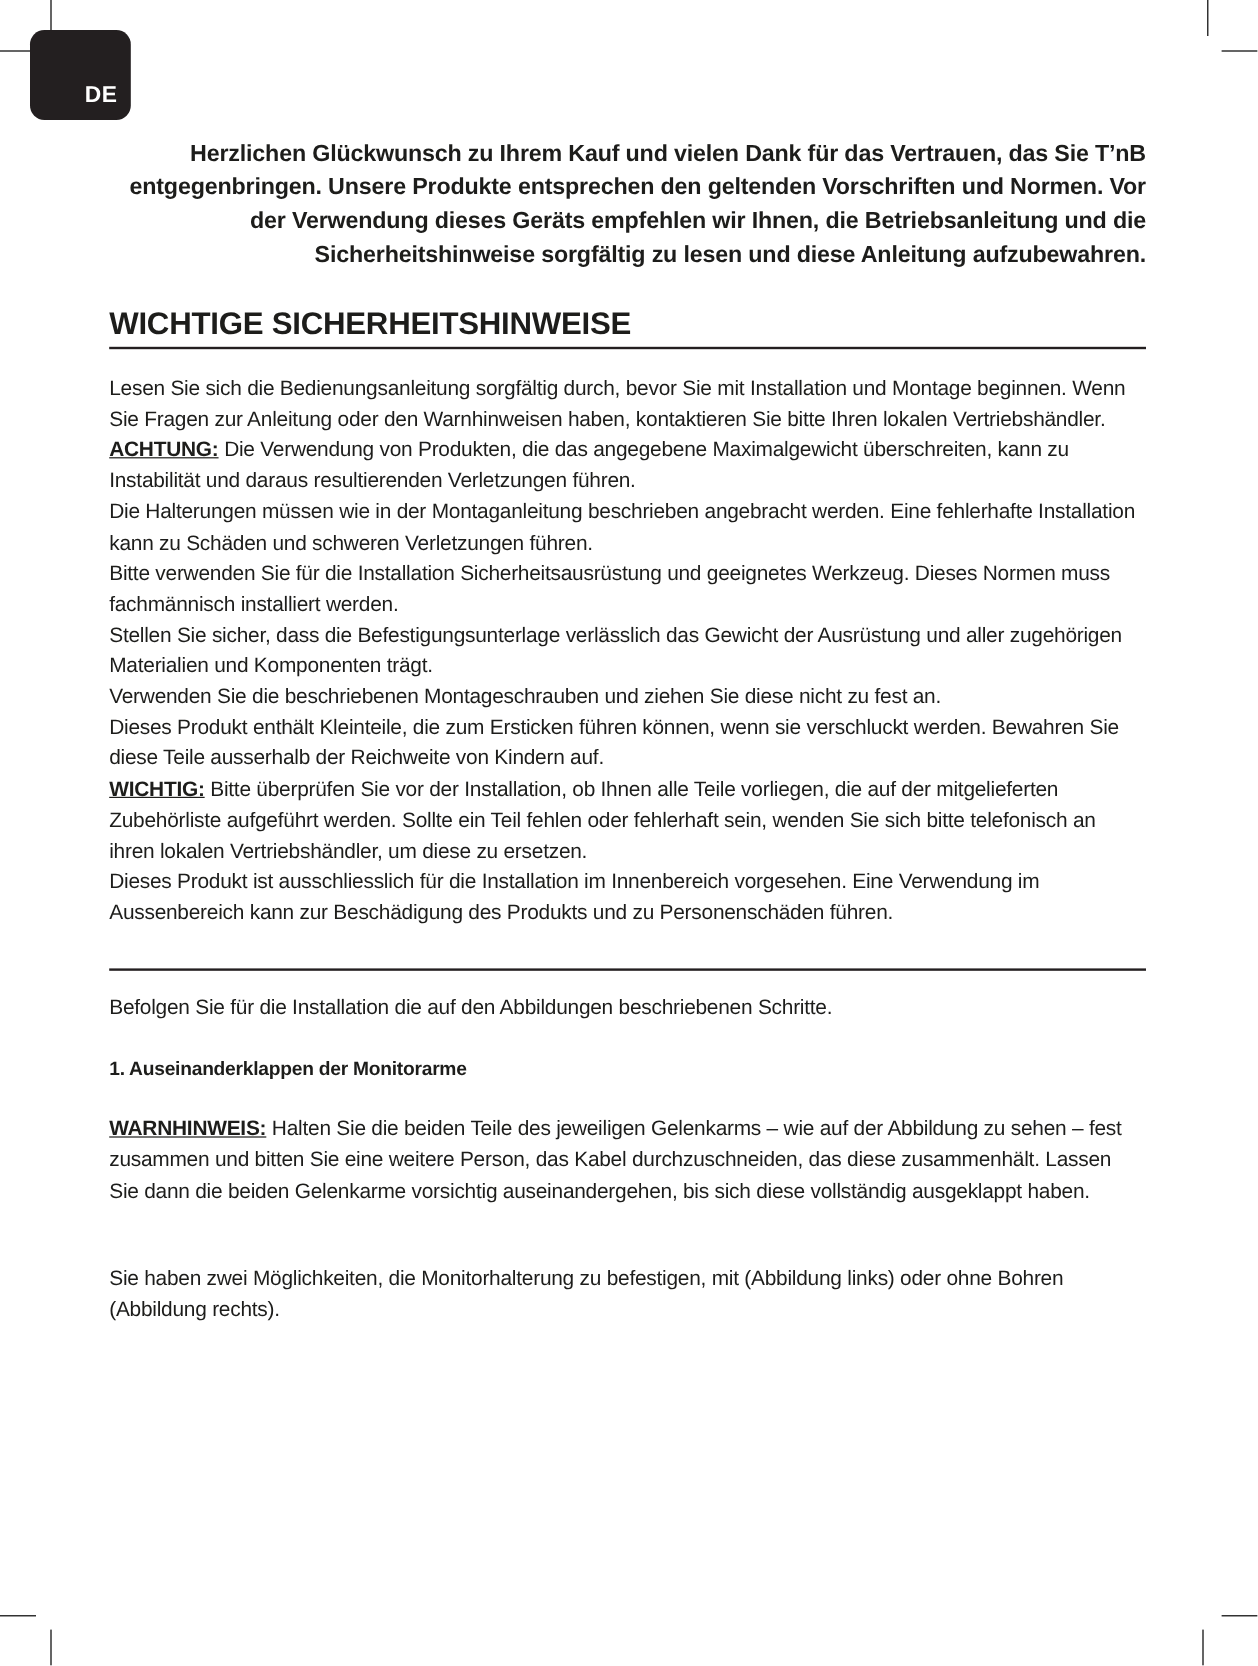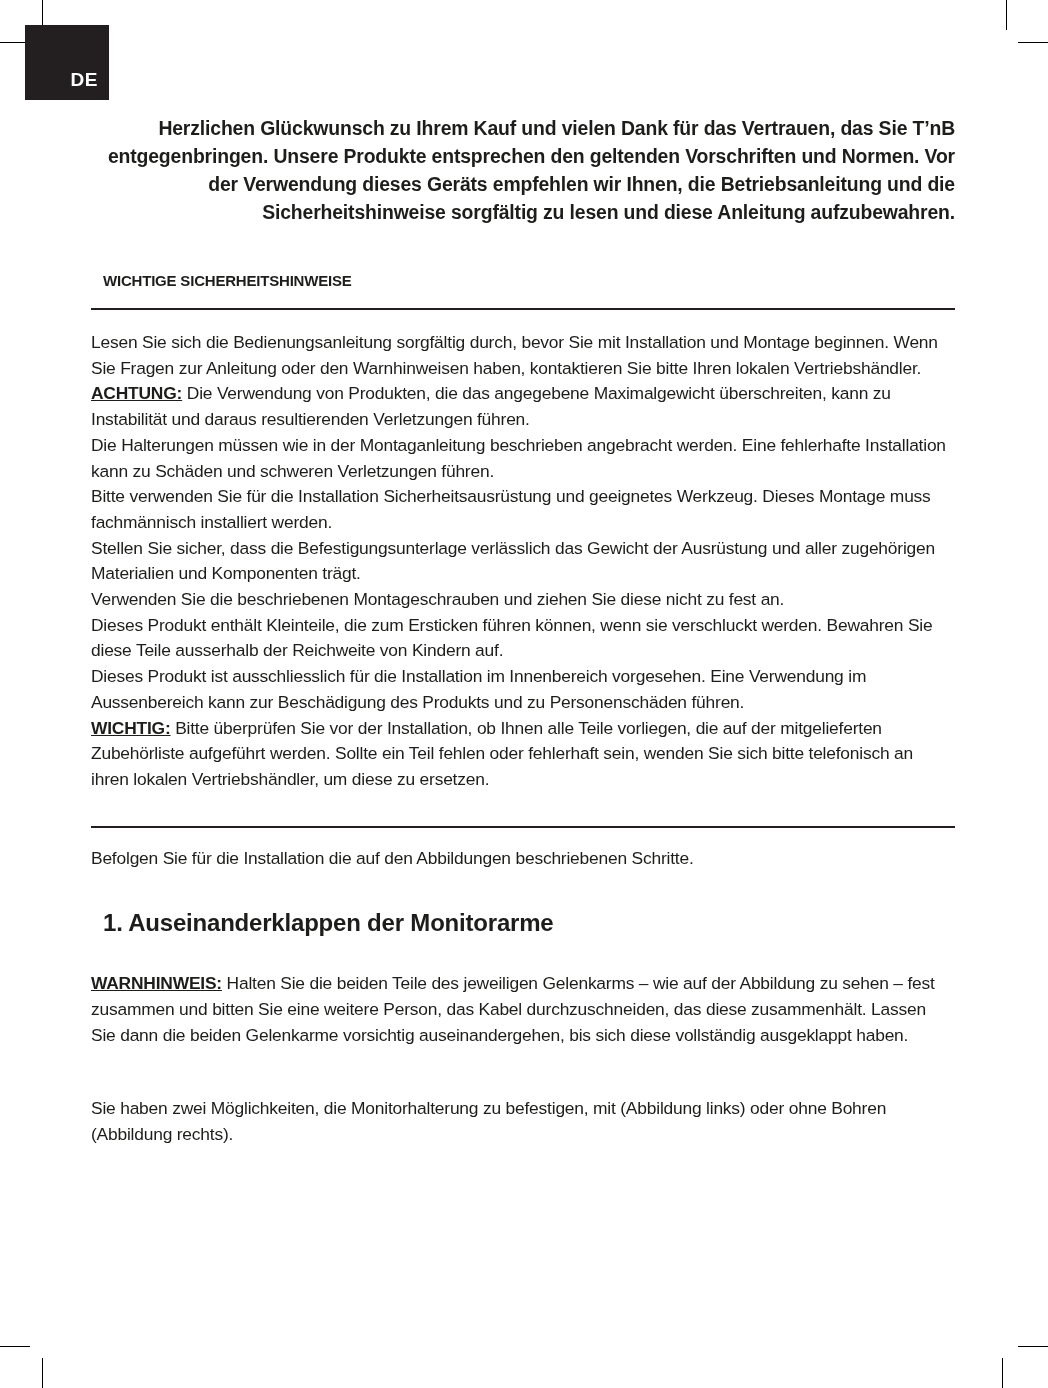--- a/index.html
+++ b/index.html
@@ -3,40 +3,40 @@
   <meta charset="utf-8">
   <style>
     html, body { margin: 0; padding: 0; background: #ffffff; }
     body {
       width: 1048px; height: 1388px; position: relative; overflow: hidden;
       font-family: "Liberation Sans", sans-serif; color: #1d1d1b;
     }
     .crop { position: absolute; background: #000; }
     .lang-badge {
       position: absolute; left: 25px; top: 25px; width: 84px; height: 75px;
-      background: #231f20; color: #fff;
+      background: #231f20; color: #fff; border-radius: 12px;
     }
     .lang-badge span {
       position: absolute; right: 11px; bottom: 9px;
       font-weight: bold; font-size: 19px; letter-spacing: 0.5px;
     }
     .content { position: absolute; left: 91px; top: 114px; width: 864px; }
     .intro {
       font-weight: bold; font-size: 19.4px; line-height: 28px; margin: 0;
       letter-spacing: -0.15px;
       text-align: right;
     }
     .section-title {
-      font-weight: bold; font-size: 15px; margin: 12px; line-height: 30px;
+      font-weight: bold; font-size: 26px; margin: 0; line-height: 30px;
       letter-spacing: -0.2px;
     }
     .section-rule { border: 0; border-top: 2px solid #231f20; margin: 0; }
     .para { font-size: 17.4px; line-height: 25.7px; margin: 0; letter-spacing: -0.2px; }
     .label { font-weight: bold; text-decoration: underline; text-align: right; }
-    .subhead { font-weight: bold; font-size: 24px; margin: 12px; line-height: 28px; letter-spacing: -0.2px; }
+    .subhead { font-weight: bold; font-size: 16px; margin: 0; line-height: 28px; letter-spacing: -0.2px; }
   </style>
 </head>
 <body>
 
 <div class="crop" style="left:42px;top:0;width:1px;height:30px;"></div>
 <div class="crop" style="left:0;top:42px;width:30px;height:1px;"></div>
 <div class="crop" style="left:1006px;top:0;width:1px;height:30px;"></div>
 <div class="crop" style="left:1018px;top:42px;width:30px;height:1px;"></div>
 <div class="crop" style="left:0;top:1346px;width:30px;height:1px;"></div>
 <div class="crop" style="left:42px;top:1358px;width:1px;height:30px;"></div>
@@ -52,26 +52,26 @@
 
   <div style="height:28px"></div>
   <h2 class="section-title">WICHTIGE SICHERHEITSHINWEISE</h2>
   <hr class="section-rule" style="margin-top:5px;">
   <div style="height:20px"></div>
 
   <div>
     <p class="para"><span class="label"></span><span>Lesen Sie sich die Bedienungsanleitung sorgfältig durch, bevor Sie mit Installation und Montage beginnen.  Wenn Sie Fragen zur Anleitung oder den Warnhinweisen haben, kontaktieren Sie bitte Ihren lokalen Vertriebshändler.</span></p>
     <p class="para"><span class="label">ACHTUNG:</span><span> Die Verwendung von Produkten, die das angegebene Maximalgewicht überschreiten, kann zu Instabilität und daraus resultierenden Verletzungen führen.</span></p>
     <p class="para"><span class="label"></span><span>Die Halterungen müssen wie in der Montaganleitung beschrieben angebracht werden. Eine fehlerhafte Installation kann zu Schäden und schweren Verletzungen führen.</span></p>
-    <p class="para"><span class="label"></span><span>Bitte verwenden Sie für die Installation Sicherheitsausrüstung und geeignetes Werkzeug. Dieses Montage muss fachmännisch installiert werden.</span></p>
+    <p class="para"><span class="label"></span><span>Bitte verwenden Sie für die Installation Sicherheitsausrüstung und geeignetes Werkzeug. Dieses Normen muss fachmännisch installiert werden.</span></p>
     <p class="para"><span class="label"></span><span>Stellen Sie sicher, dass die Befestigungsunterlage verlässlich das Gewicht der Ausrüstung und aller zugehörigen Materialien und Komponenten trägt.</span></p>
     <p class="para"><span class="label"></span><span>Verwenden Sie die beschriebenen Montageschrauben und ziehen Sie diese nicht zu fest an.</span></p>
     <p class="para"><span class="label"></span><span>Dieses Produkt enthält Kleinteile, die zum Ersticken führen können, wenn sie verschluckt werden. Bewahren Sie diese Teile ausserhalb der Reichweite von Kindern auf.</span></p>
+    <p class="para"><span class="label">WICHTIG:</span><span> Bitte überprüfen Sie vor der Installation, ob Ihnen alle Teile vorliegen, die auf der mitgelieferten Zubehörliste aufgeführt werden. Sollte ein Teil fehlen oder fehlerhaft sein, wenden Sie sich bitte telefonisch an ihren lokalen Vertriebshändler, um diese zu ersetzen.</span></p>
     <p class="para"><span class="label"></span><span>Dieses Produkt ist ausschliesslich für die Installation im Innenbereich vorgesehen. Eine Verwendung im Aussenbereich kann zur Beschädigung des Produkts und zu Personenschäden führen.</span></p>
-    <p class="para"><span class="label">WICHTIG:</span><span> Bitte überprüfen Sie vor der Installation, ob Ihnen alle Teile vorliegen, die auf der mitgelieferten Zubehörliste aufgeführt werden. Sollte ein Teil fehlen oder fehlerhaft sein, wenden Sie sich bitte telefonisch an ihren lokalen Vertriebshändler, um diese zu ersetzen.</span></p>
   </div>
 
   <div style="height:28px"></div>
   <hr class="section-rule" style="margin-top:5px;">
   <div style="height:18px"></div>
   <p class="para">Befolgen Sie für die Installation die auf den Abbildungen beschriebenen Schritte.</p>
 
   <div style="height:26px"></div>
   <h3 class="subhead">1. Auseinanderklappen der Monitorarme</h3>
   <div style="height:22px"></div>

